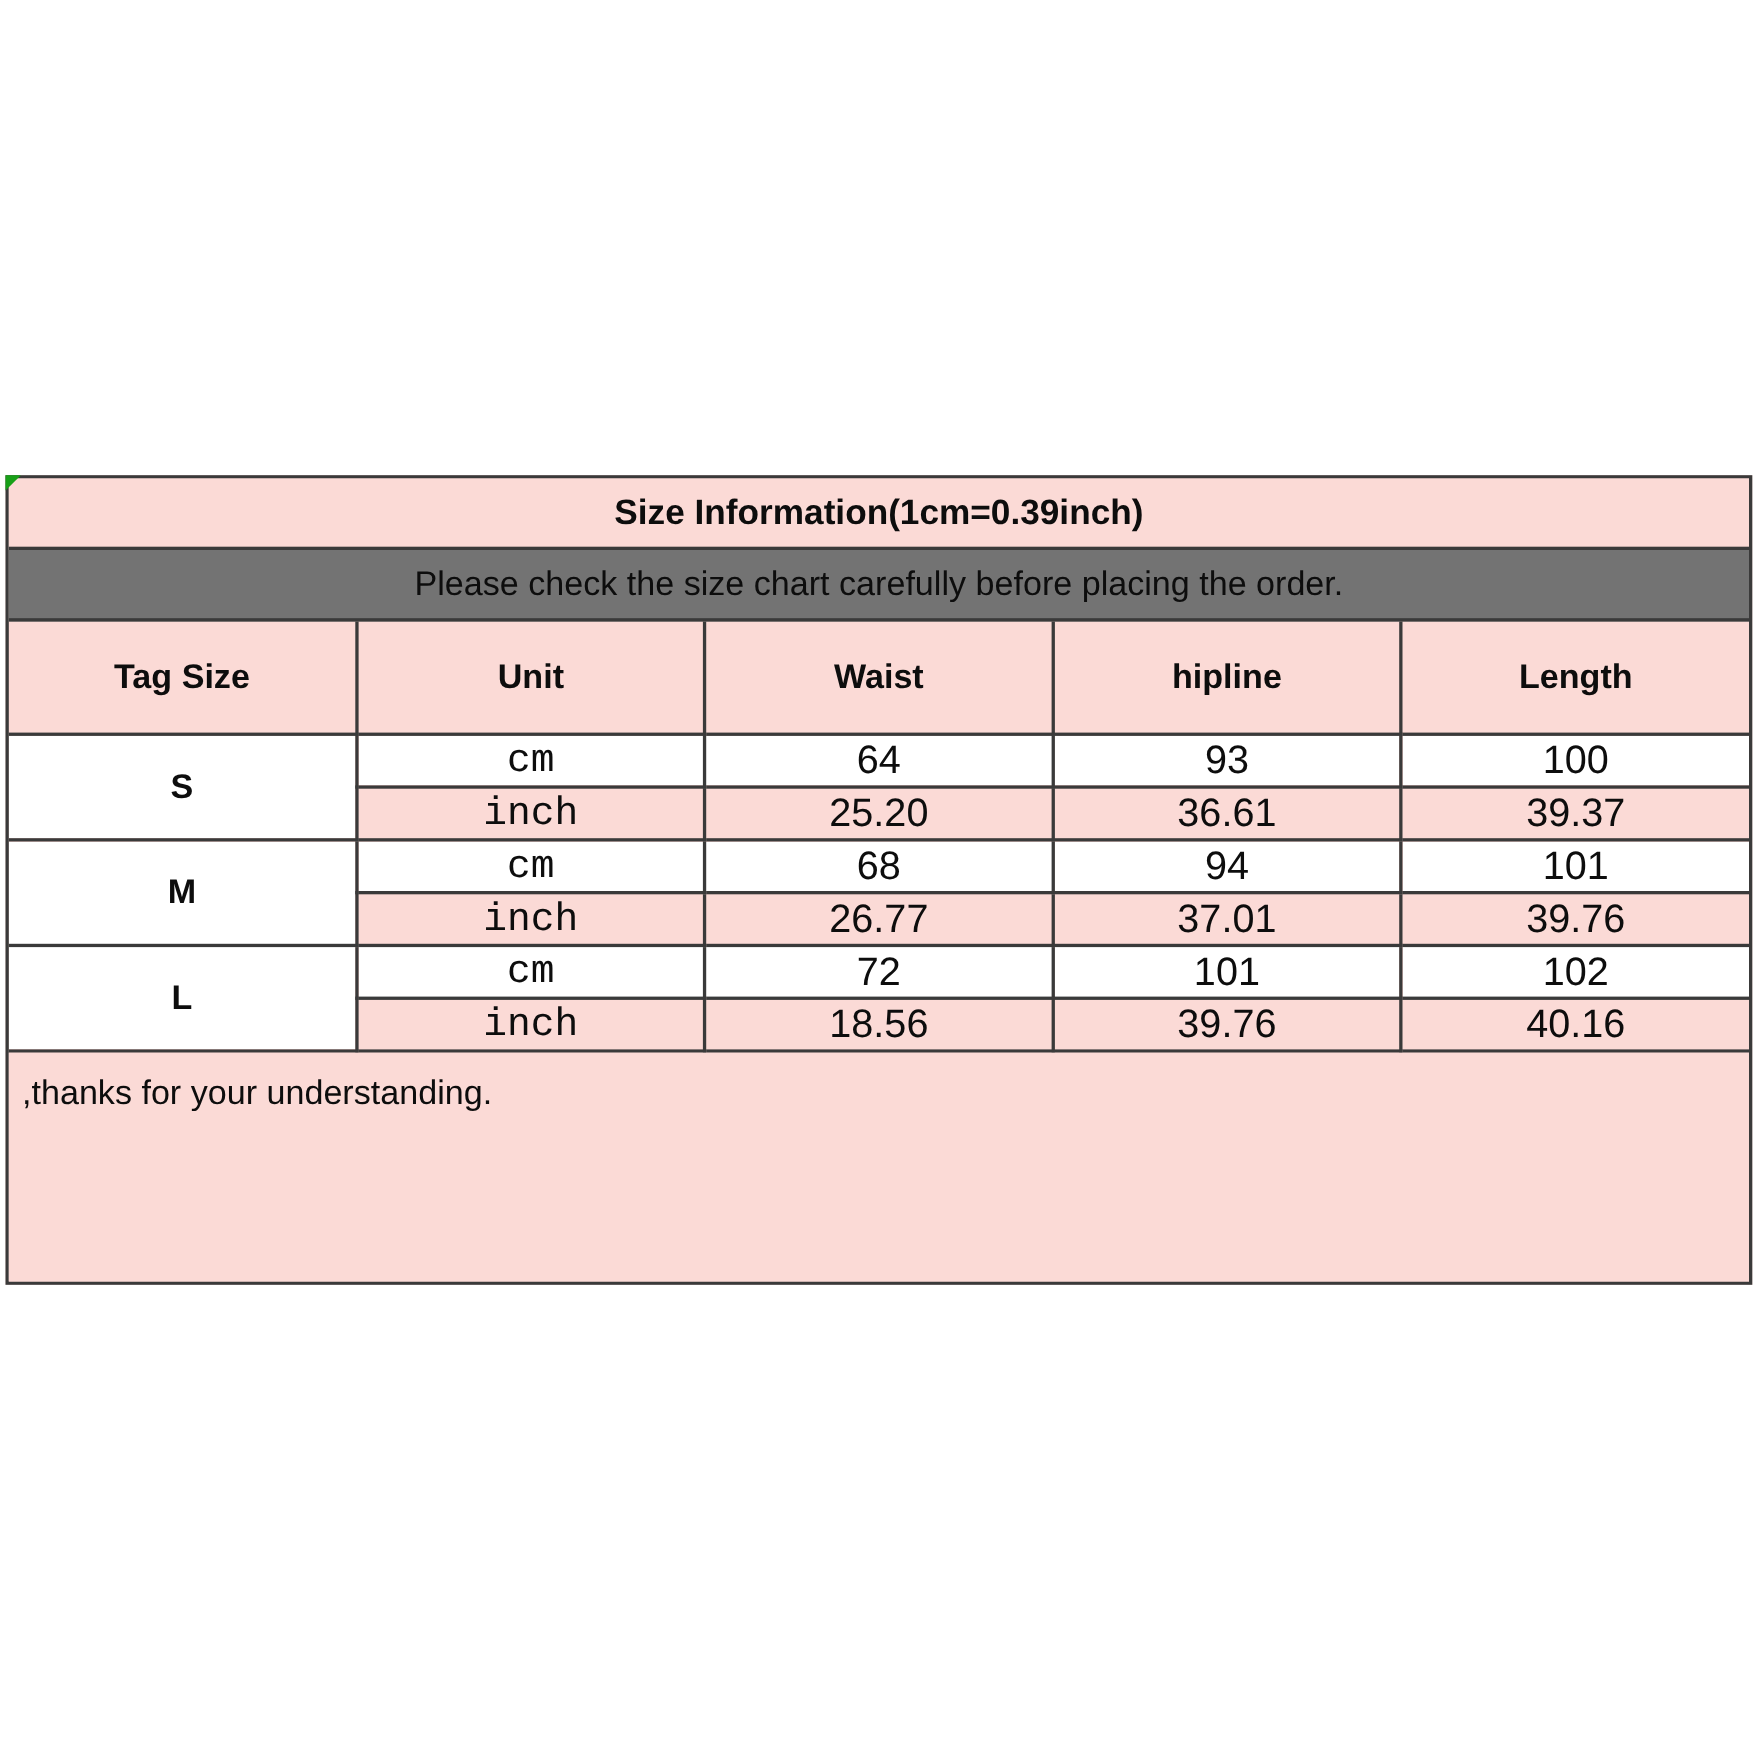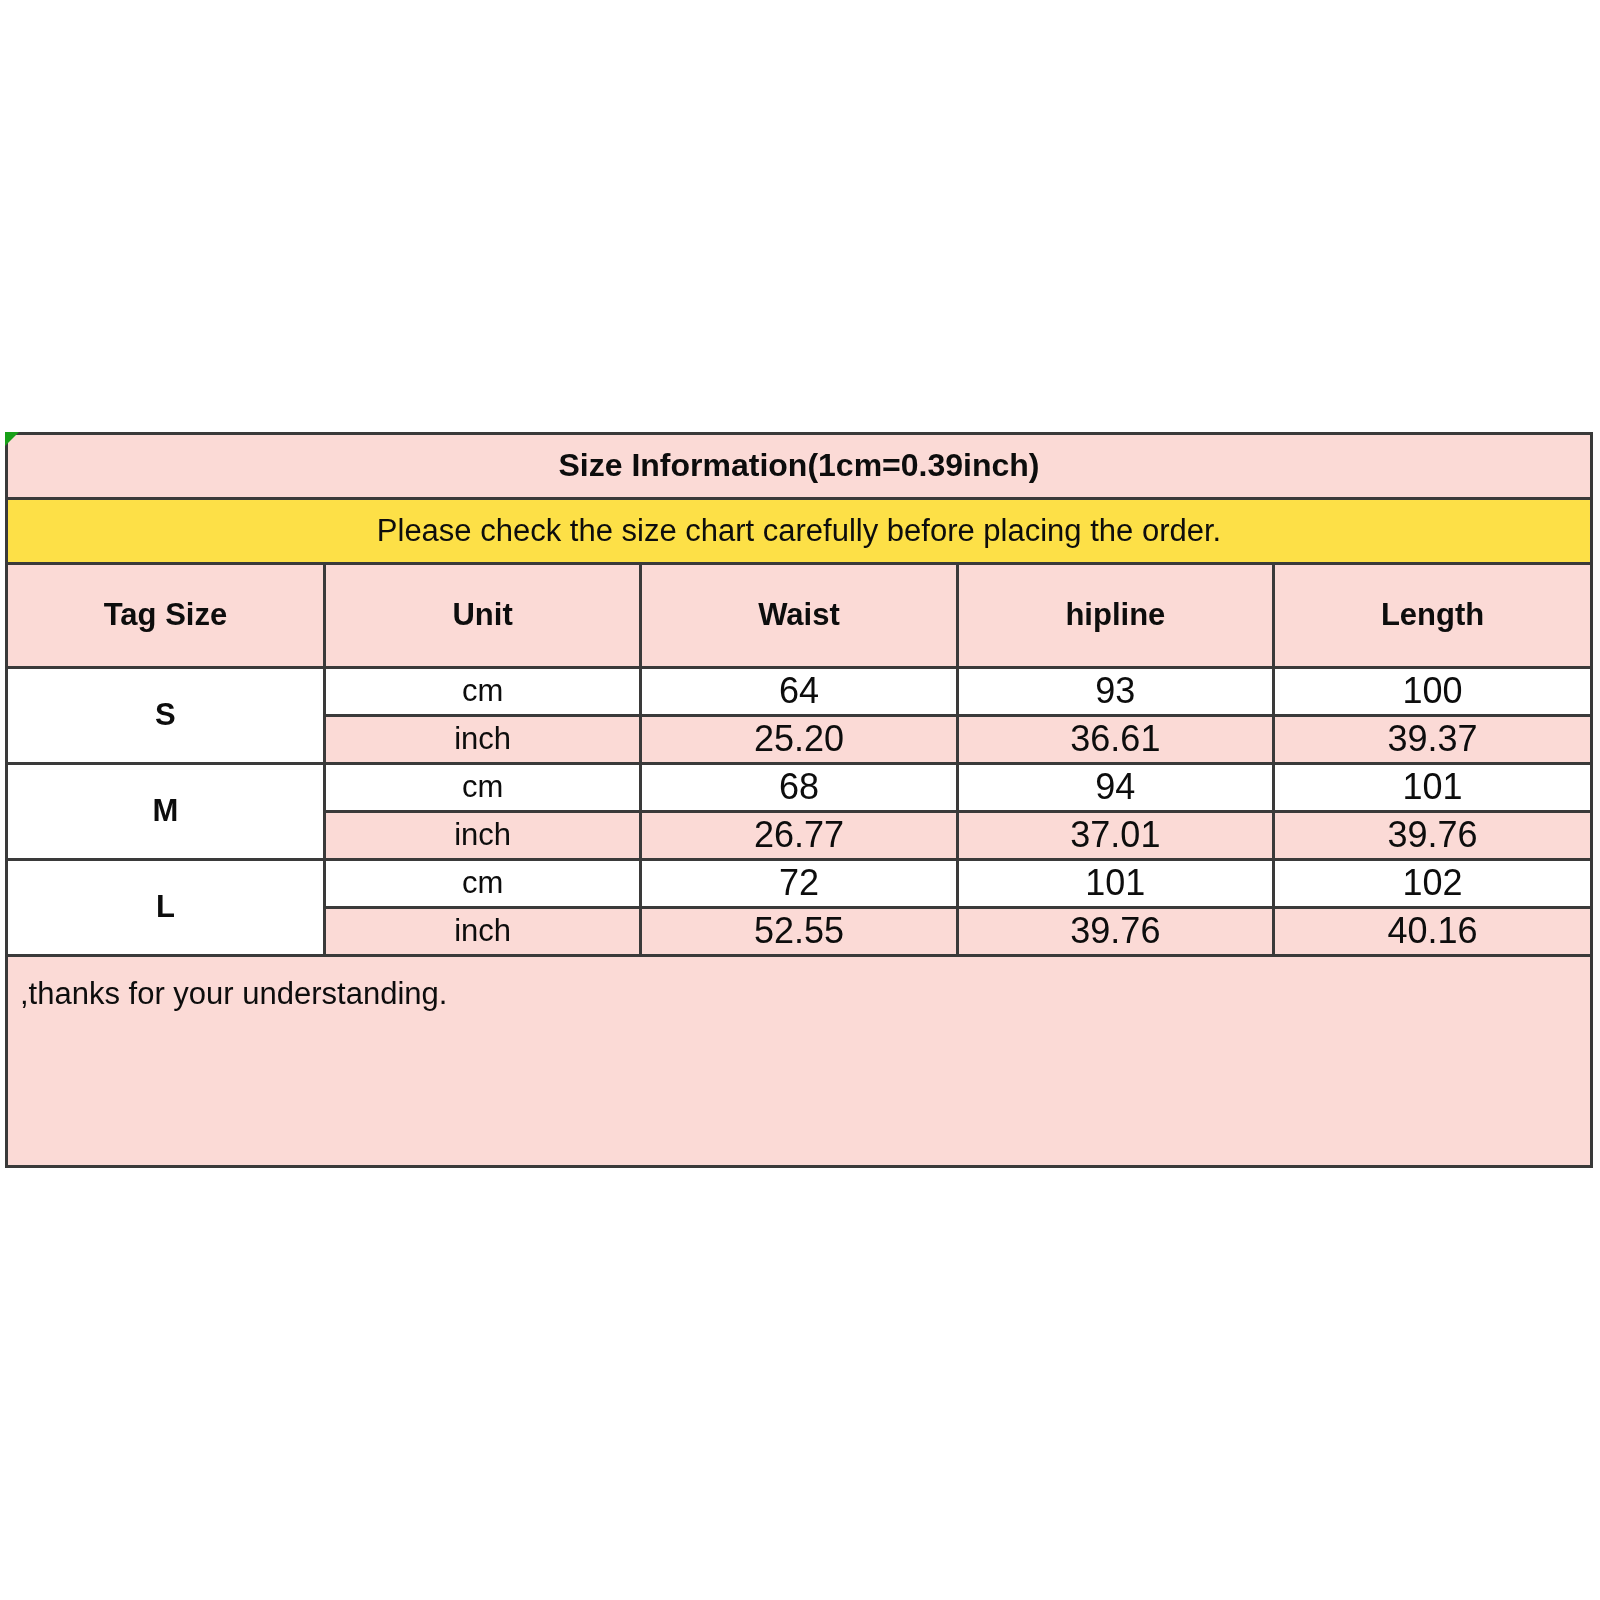--- a/index.html
+++ b/index.html
@@ -38,21 +38,21 @@
     font-size: 32px;
     font-weight: bold;
     background: #fbdad6;
     border-bottom: 3px solid #3a3a3a;
   }
   .subtitle-row {
     height: 65px;
     line-height: 61px;
     text-align: center;
     font-size: 31px;
-    background: #fde047;
+    background: #737373;
     border-bottom: 3px solid #3a3a3a;
   }
   table.size-table {
     width: 100%;
     border-collapse: collapse;
     table-layout: fixed;
   }
   .size-table th, .size-table td {
     border: 3px solid #3a3a3a;
     text-align: center;
@@ -73,21 +73,21 @@
     font-size: 36px;
     background: #ffffff;
     font-weight: normal;
   }
   .size-table tr.r-inch td { background: #fbdad6; }
   .size-table td.tag-cell {
     background: #ffffff;
     font-weight: bold;
     font-size: 31px;
   }
-  .size-table td.unit-cell { font-size: 31px; }
+  .size-table td.unit-cell { font-size: 36px; font-family: Liberation Mono, monospace; }
   .attention {
     height: 208px;
     background: #fbdad6;
     padding: 16px 14px 0 12px;
     font-size: 31px;
   }
   .attention > div { line-height: 41px; white-space: nowrap; }
 </style>
 </head>
 <body>
@@ -147,21 +147,21 @@
 
         <tr class="r-cm">
           <td class="tag-cell" rowspan="2">L</td>
           <td class="unit-cell">cm</td>
           <td>72</td>
           <td>101</td>
           <td>102</td>
         </tr>
         <tr class="r-inch">
           <td class="unit-cell">inch</td>
-          <td>52.55</td>
+          <td>18.56</td>
           <td>39.76</td>
           <td>40.16</td>
         </tr>
       </tbody>
     </table>
 
     <div class="attention">
       <div>,thanks for your understanding.</div>
     </div>
   </div>

